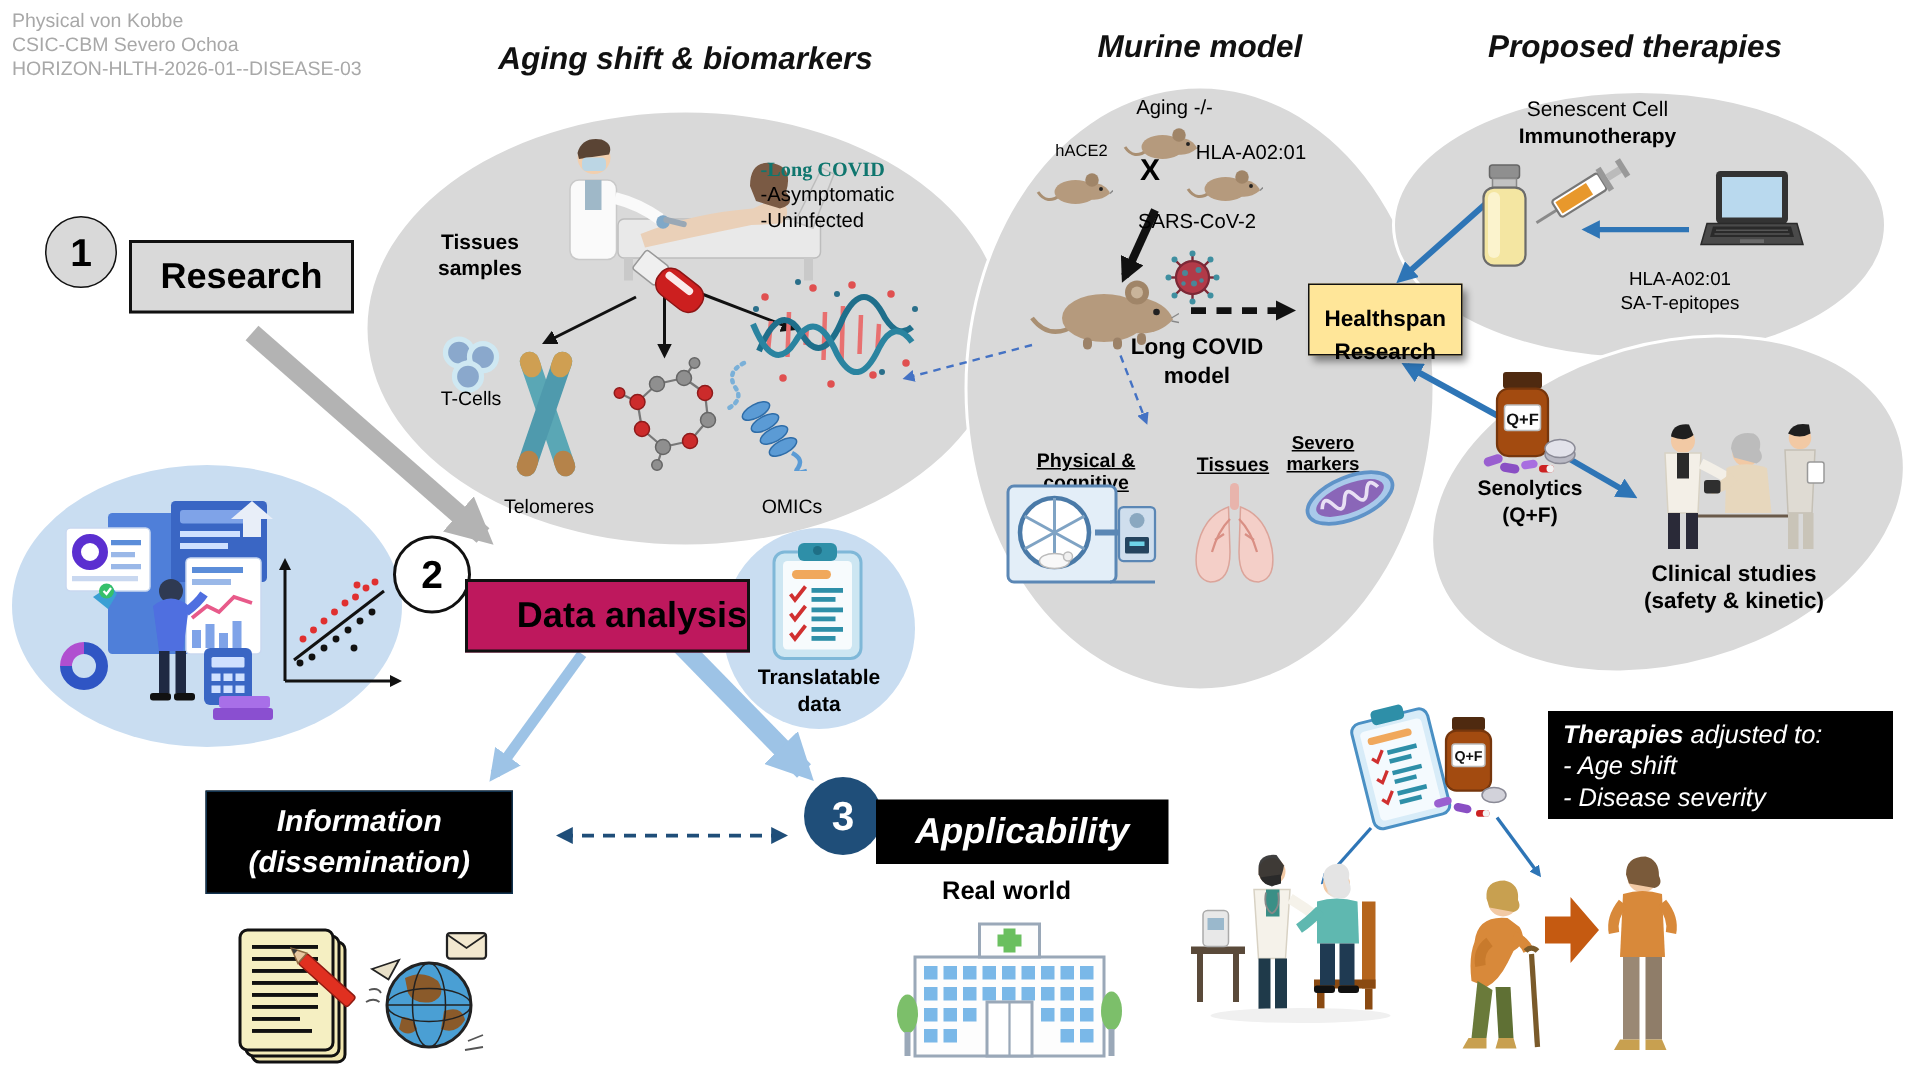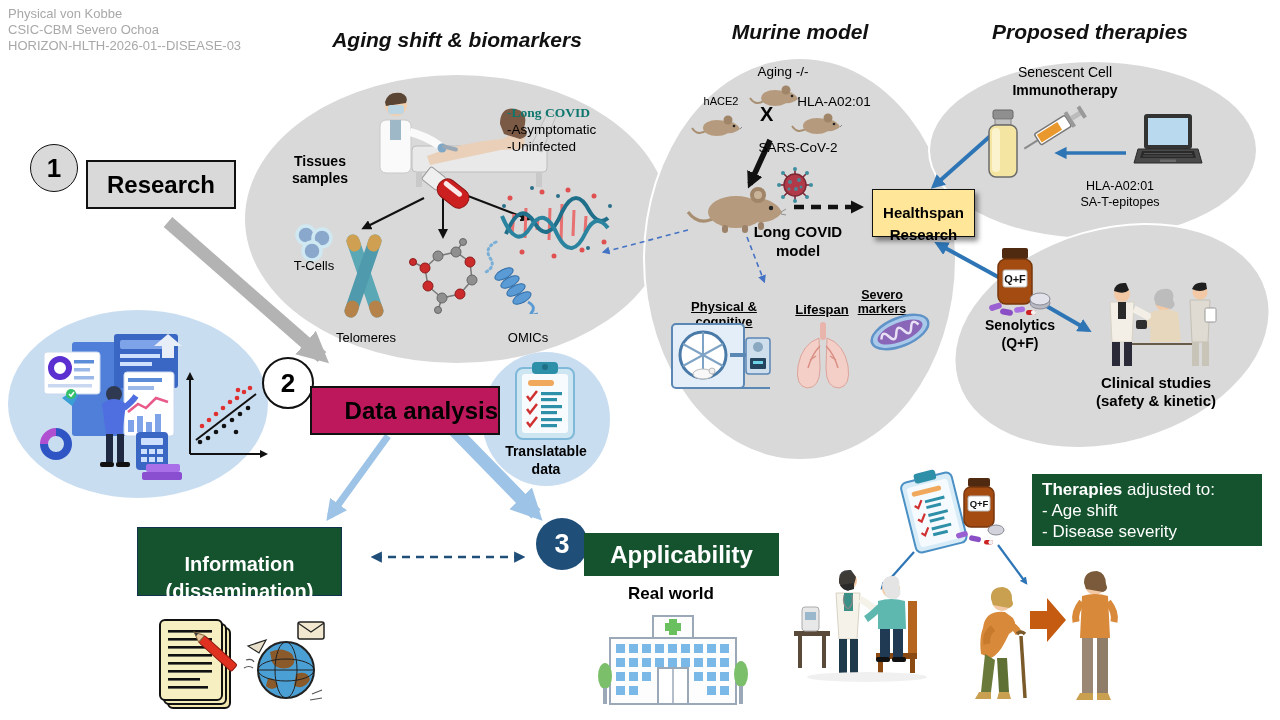--- a/index.html
+++ b/index.html
@@ -3,21 +3,21 @@
 <meta charset="utf-8">
 <style>
   html,body{margin:0;padding:0;background:#fff;font-family:"Liberation Sans",sans-serif;}
   #canvas{position:relative;width:1280px;height:720px;background:#fff;overflow:hidden;}
   .ell{position:absolute;border-radius:50%;background:#d9d9d9;border:2px solid #fff;}
   .lbl{position:absolute;color:#000;}
   .ctr{text-align:center;}
   .b{font-weight:bold;}
   .sec-title{position:absolute;font-weight:bold;font-style:italic;font-size:21px;text-align:center;color:#111;}
   .under{text-decoration:underline;}
-  .bluebox{position:absolute;background:#14532d;color:#fff;font-weight:bold;text-align:center;}
+  .bluebox{position:absolute;background:#000000;color:#fff;font-weight:bold;text-align:center;font-style:italic;}
   .icon{position:absolute;}
   .icon svg{width:100%;height:100%;display:block;}
   #arrows{position:absolute;left:0;top:0;pointer-events:none;}
   .hdr{position:absolute;left:8px;top:6px;color:#a8a8a8;font-size:13px;line-height:16px;}
   .stepcirc{position:absolute;border-radius:50%;display:flex;align-items:center;justify-content:center;font-weight:bold;}
 </style>
 </head>
 <body>
 
 <div id="canvas">
@@ -322,21 +322,21 @@
       <ellipse cx="33" cy="56" rx="10" ry="5" fill="#f8f8f8" stroke="#bbb"></ellipse>
         <circle cx="42" cy="53" r="3" fill="#f0f0f0" stroke="#bbb"></circle>
       <line x1="60" y1="37" x2="78" y2="37" stroke="#5b87b5" stroke-width="4"></line>
       <rect x="76" y="20" width="24" height="36" rx="3" fill="#cfdeed" stroke="#5b87b5" stroke-width="1.5"></rect>
       <circle cx="88" cy="29" r="5" fill="#8aa8c0"></circle>
       <rect x="80" y="40" width="16" height="11" rx="1" fill="#25445f"></rect>
       <rect x="83" y="43" width="10" height="3" fill="#6fd3e8"></rect>
       <line x1="70" y1="70" x2="100" y2="70" stroke="#5b87b5" stroke-width="2"></line>
     </svg>
   </div>
-  <div class="lbl b ctr under" style="left:792px;top:302px;width:60px;font-size:13px;">Lifespan</div>
+  <div class="lbl b ctr under" style="left:792px;top:302px;width:60px;font-size:13px;">Tissues</div>
   <div class="icon" style="left:792px;top:320px;width:62px;height:74px;">
     <svg viewBox="0 0 62 74">
       <rect x="28" y="2" width="6" height="18" rx="3" fill="#e8b4ac"></rect>
       <path d="M27 18 Q10 24 6 46 Q3 66 15 68 Q28 68 28 48 Z" fill="#f4cfc8" stroke="#dba49a"></path>
       <path d="M35 18 Q52 24 56 46 Q59 66 47 68 Q34 68 34 48 Z" fill="#f4cfc8" stroke="#dba49a"></path>
       <g stroke="#d98f84" stroke-width="1.5" fill="none">
           <path d="M28 26 Q20 34 16 48"></path>
           <path d="M24 36 L18 40"></path>
           <path d="M34 26 Q42 34 46 48"></path>
           <path d="M38 36 L44 40"></path>
@@ -553,21 +553,21 @@
           <rect x="29" y="58" width="21" height="3.2"></rect>
           <rect x="29" y="64" width="16" height="3.2"></rect>
         </g>
     </svg>
   </div>
   <div class="lbl b ctr" style="left:494px;top:442px;width:104px;font-size:14px;line-height:18px;">
     <div>Translatable</div>
     <div>data</div>
   </div>
 
-  <div class="bluebox" style="left:137px;top:527px;width:205px;height:69px;font-size:20px;line-height:27px;padding-top:23px;box-sizing:border-box;border:1px solid #12334f;">
+  <div class="bluebox" style="left:137px;top:527px;width:205px;height:69px;font-size:20px;line-height:27px;padding-top:7px;box-sizing:border-box;border:1px solid #12334f;">
     <div>Information</div>
     <div>(dissemination)</div>
   </div>
   <div class="stepcirc" style="left:536px;top:518px;width:52px;height:52px;background:#1f4e79;color:#fff;font-size:27px;">
       <span>3</span>
     </div>
   <div class="bluebox" style="left:584px;top:533px;width:195px;height:43px;font-size:24px;line-height:43px;">Applicability</div>
   <div class="lbl b ctr" style="left:596px;top:584px;width:150px;font-size:17px;">Real world</div>
   <div class="icon" style="left:598px;top:608px;width:150px;height:100px;">
     <svg viewBox="0 0 150 100">

